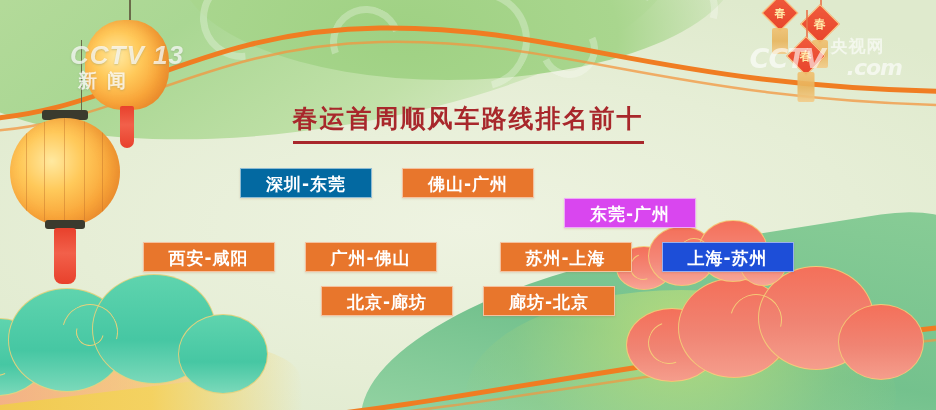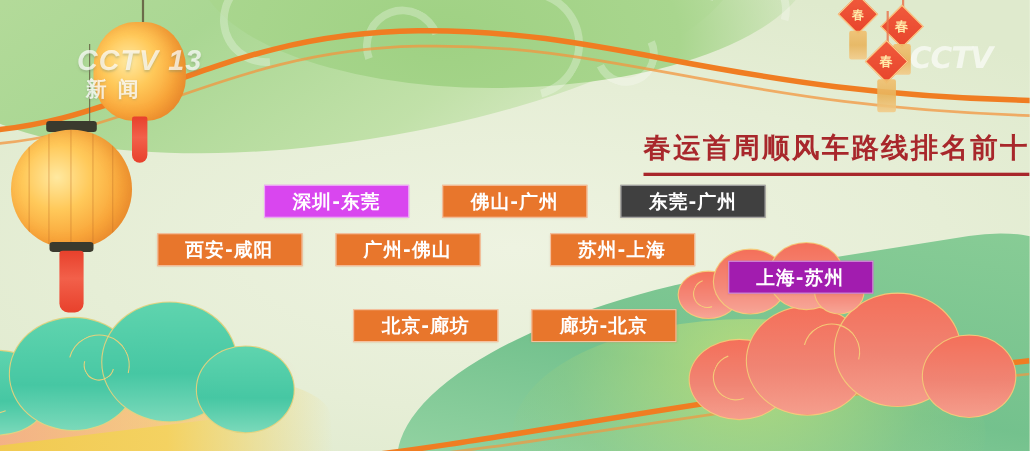--- a/index.html
+++ b/index.html
@@ -148,21 +148,21 @@
     display:flex;align-items:center;gap:6px;
     color:rgba(255,255,255,.62);pointer-events:none;
   }
   .wm-cctv{font-size:27px;font-weight:bold;font-style:italic;letter-spacing:-1px;margin-left:16px;}
   .wm-cn{font-size:17px;font-weight:bold;letter-spacing:1px;}
   .wm-col{display:flex;flex-direction:column;align-items:flex-start;line-height:1.05;}
 
   
   .content{position:absolute;left:0;top:0;width:936px;height:410px;}
   .title-wrap{
-    position:absolute;left:0;top:118px;width:936px;text-align:right;
+    position:absolute;left:0;top:102px;width:936px;text-align:center;
   }
   .title{
     display:inline-block;
     font-size:25px;font-weight:bold;color:#a8272b;letter-spacing:2px;
     font-family:"DejaVu Sans","Liberation Sans",sans-serif;
     padding-bottom:6px;
     border-bottom:3px solid #a8272b;
   }
   .rows{position:absolute;left:0;top:168px;width:936px;}
   .row{display:flex;justify-content:center;gap:30px;margin-bottom:14px;}
@@ -278,37 +278,41 @@
     <div class="orn-tas" style="top:62px;width:17px;height:30px;"></div>
   </div>
 
   <div class="cctv-logo">
     <div class="cctv-top">CCTV 13</div>
   </div>
   <div class="cctv-sub">新闻</div>
 
   <div class="wm">
     <div class="wm-cctv">CCTV</div>
+    <div class="wm-col">
+      <div class="wm-cn">央视网</div>
+      <div class="wm-cctv" style="font-size:22px;">.com</div>
+    </div>
   </div>
 
   <div class="content">
     <div class="title-wrap">
       <div class="title">春运首周顺风车路线排名前十</div>
     </div>
     <div class="rows" id="ranking-rows">
         <div class="row">
-          <div class="pill" style="background: #d946ef; color: rgb(255, 255, 255);">深圳-东莞</div>
+          <div class="pill" style="background: #0369a1; color: rgb(255, 255, 255);">深圳-东莞</div>
           <div class="pill" style="background: rgb(232, 118, 44); color: rgb(255, 255, 255);">佛山-广州</div>
-          <div class="pill" style="background: #404040; color: rgb(255, 255, 255);">东莞-广州</div>
+          <div class="pill" style="background: #d946ef; color: rgb(255, 255, 255); margin-top: 30px;">东莞-广州</div>
         </div>
         <div class="row">
           <div class="pill" style="background: rgb(232, 118, 44); color: rgb(255, 255, 255);">西安-咸阳</div>
           <div class="pill" style="background: rgb(232, 118, 44); color: rgb(255, 255, 255);">广州-佛山</div>
           <div class="pill" style="background: rgb(232, 118, 44); color: rgb(255, 255, 255); margin-left: 33px;">苏州-上海</div>
-          <div class="pill" style="background: #a21caf; color: rgb(255, 255, 255); margin-top: 25px;">上海-苏州</div>
+          <div class="pill" style="background: #1d4ed8; color: rgb(255, 255, 255);">上海-苏州</div>
         </div>
         <div class="row">
           <div class="pill" style="background: rgb(232, 118, 44); color: rgb(255, 255, 255);">北京-廊坊</div>
           <div class="pill" style="background: rgb(232, 118, 44); color: rgb(255, 255, 255);">廊坊-北京</div>
         </div>
       </div>
   </div>
 
 </div>
 

